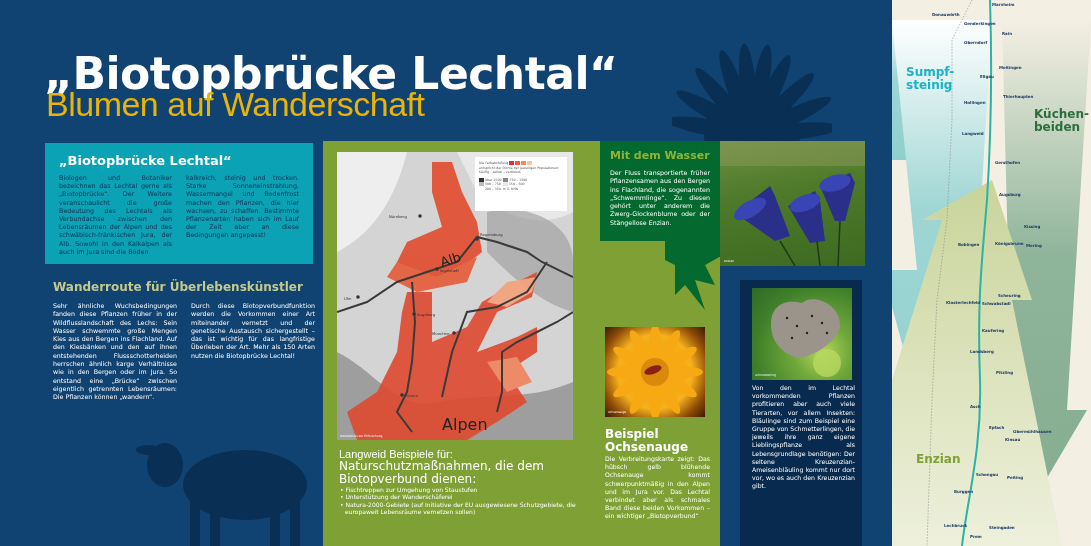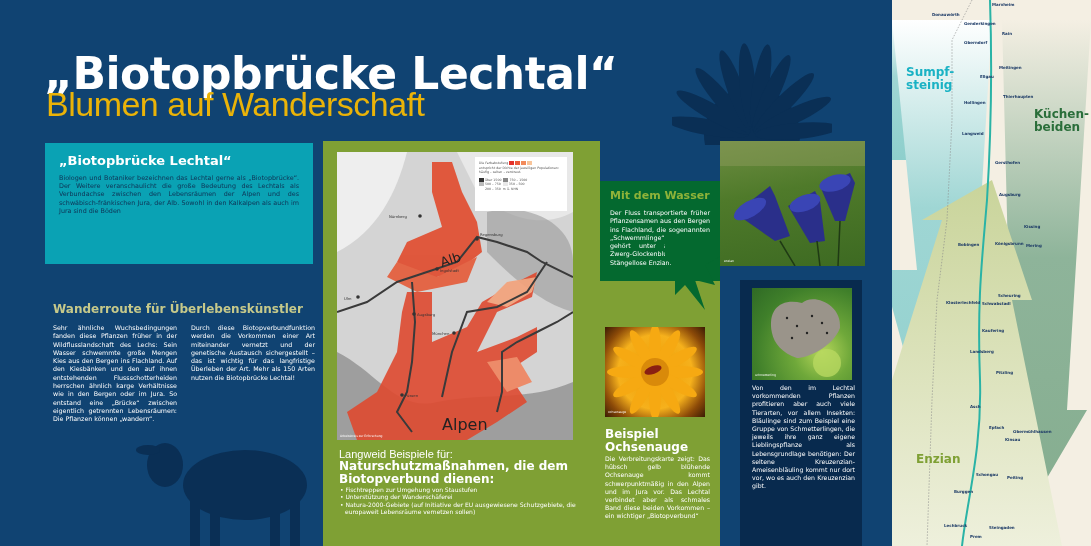--- a/index.html
+++ b/index.html
@@ -10,36 +10,36 @@
   .sheep-sil { position: absolute; left: 130px; top: 430px; width: 180px; height: 116px; }
 
   .title { position: absolute; left: 44px; top: 52px; color: #fff; font-weight: bold; font-size: 44px; letter-spacing: -0.5px; line-height: 1; }
   .subtitle { position: absolute; left: 46px; top: 87px; color: #eab308; font-size: 34px; line-height: 1; font-family: "Liberation Sans", sans-serif; letter-spacing: -0.5px; }
 
   .teal-box { position: absolute; left: 45px; top: 143px; width: 268px; height: 121px; background: #0aa2b4; padding: 10px 14px; }
   .teal-box h2 { color: #fff; font-size: 13px; font-weight: bold; margin-bottom: 6px; }
   .cols { display: flex; gap: 14px; }
   .cols p { flex: 1; font-size: 6.4px; line-height: 8.2px; color: #0f3355; text-align: justify; }
 
-  .route { position: absolute; left: 53px; top: 302px; width: 262px; }
+  .route { position: absolute; left: 53px; top: 280px; width: 262px; }
   .route h2 { color: #c6c98a; font-size: 12px; font-weight: bold; margin-bottom: 8px; }
   .route .cols p { color: #fff; font-size: 6.3px; line-height: 8.3px; }
 
   .green-panel { position: absolute; left: 323px; top: 141px; width: 272px; height: 405px; background: #7fa034; }
   .map-box { position: absolute; left: 337px; top: 152px; width: 236px; height: 288px; background: #d9d9d9; overflow: hidden; }
   .map-legend { position: absolute; right: 6px; top: 5px; width: 92px; height: 54px; background: #fff; padding: 4px; font-size: 3.2px; color: #555; line-height: 4.5px; }
   .legend-swatch { display: inline-block; width: 5px; height: 4px; margin-right: 1px; vertical-align: middle; }
   .map-credit { position: absolute; left: 3px; bottom: 2px; font-size: 3px; color: #fff; }
 
   .more-examples { position: absolute; left: 339px; top: 448px; width: 250px; color: #fff; }
   .more-examples .lead { font-size: 11px; font-family: "Liberation Sans", sans-serif; }
-  .more-examples h3 { font-size: 12px; font-weight: bold; line-height: 13px; margin-bottom: 0; }
+  .more-examples h3 { font-size: 12px; font-weight: normal; line-height: 13px; margin-bottom: 0; }
   .more-examples li { font-size: 6px; line-height: 7.4px; list-style: none; padding-left: 6px; text-indent: -5px; }
 
-  .water-box { position: absolute; left: 600px; top: 141px; width: 120px; height: 100px; background: #04692f; padding: 8px 10px; color: #fff; margin-top: 40px; }
+  .water-box { position: absolute; left: 600px; top: 141px; width: 120px; height: 100px; background: #04692f; padding: 8px 10px; color: #fff; }
   .water-box h2 { color: #8fb339; font-size: 11px; font-weight: bold; margin-bottom: 7px; }
   .water-box p { font-size: 6.3px; line-height: 8.3px; text-align: justify; }
   .olive-strip { position: absolute; left: 595px; top: 141px; width: 5px; height: 405px; background: #7fa034; }
   .olive-col { position: absolute; left: 595px; top: 241px; width: 125px; height: 305px; background: #7fa034; }
 
   .gentian-photo { position: absolute; left: 720px; top: 141px; width: 145px; height: 125px; background: linear-gradient(170deg,#6e8d42 0%,#4f7a2a 40%,#3d6a22 100%); overflow: hidden; }
   .ox-photo { position: absolute; left: 605px; top: 327px; width: 100px; height: 90px; background: radial-gradient(circle at 50% 50%, #c86f08 0%, #f2a60f 30%, #f6b11c 55%, #8c4a08 80%, #3a1b04 100%); }
   .ox-box { position: absolute; left: 605px; top: 428px; width: 105px; color: #fff; }
   .ox-box h2 { font-size: 12px; font-weight: bold; line-height: 13px; margin-bottom: 1px; }
   .ox-box p { font-size: 6.2px; line-height: 8.2px; text-align: justify; }
@@ -90,20 +90,21 @@
   </g>
 </svg>
 
 <div class="title">„Biotopbrücke Lechtal“</div>
 <div class="subtitle">Blumen auf Wanderschaft</div>
 
 <section class="teal-box">
   <h2>„Biotopbrücke Lechtal“</h2>
   <div class="cols">
     <p>Biologen und Botaniker bezeichnen das Lechtal gerne als „Biotopbrücke“. Der Weitere veranschaulicht die große Bedeutung des Lechtals als Verbundachse zwischen den Lebensräumen der Alpen und des schwäbisch-fränkischen Jura, der Alb. Sowohl in den Kalkalpen als auch im Jura sind die Böden</p>
+    <p>kalkreich, steinig und trocken. Starke Sonneneinstrahlung, Wassermangel und Bodenfrost machen den Pflanzen, die hier wachsen, zu schaffen. Bestimmte Pflanzenarten haben sich im Lauf der Zeit aber an diese Bedingungen angepasst!</p>
   </div>
 </section>
 
 <section class="route">
   <h2>Wanderroute für Überlebenskünstler</h2>
   <div class="cols">
     <p>Sehr ähnliche Wuchsbedingungen fanden diese Pflanzen früher in der Wildflusslandschaft des Lechs: Sein Wasser schwemmte große Mengen Kies aus den Bergen ins Flachland. Auf den Kiesbänken und den auf ihnen entstehenden Flussschotterheiden herrschen ähnlich karge Verhältnisse wie in den Bergen oder im Jura. So entstand eine „Brücke“ zwischen eigentlich getrennten Lebensräumen: Die Pflanzen können „wandern“.</p>
     <p>Durch diese Biotopverbundfunktion werden die Vorkommen einer Art miteinander vernetzt und der genetische Austausch sichergestellt – das ist wichtig für das langfristige Überleben der Art. Mehr als 150 Arten nutzen die Biotopbrücke Lechtal!</p>
   </div>
 </section>

